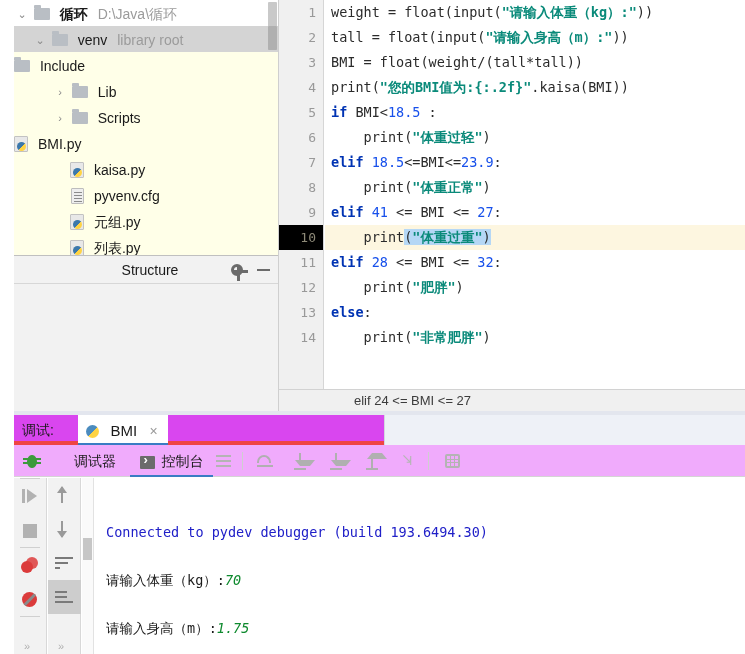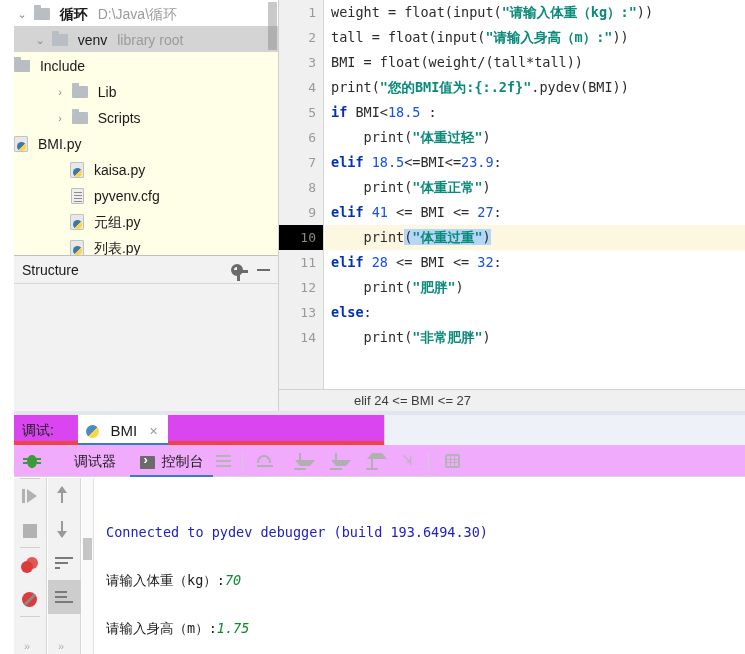--- a/index.html
+++ b/index.html
@@ -75,21 +75,21 @@
     background: #b0b0b0; border-radius: 1px;
   }
 
   
   #structure {
     position: absolute; left: 0; top: 255px; width: 264px; height: 156px;
     background: #f2f2f2; border-top: 1px solid #c0c0c0;
   }
   #structure-head {
     position: relative; height: 28px; line-height: 28px;
-    border-bottom: 1px solid #d7d7d7; background: #f2f2f2;
+    border-bottom: 1px solid #d7d7d7; background: #f2f2f2; text-align: center;
   }
   #structure-head .title { margin-left: 8px; font-size: 14px; color: #1a1a1a; }
   .hdr-btn {
     position: absolute; top: 0; width: 22px; height: 28px; cursor: default;
   }
   #structure-body { background: #f2f2f2; height: 127px; }
   .gear {
     position: absolute; left: 5px; top: 8px; width: 12px; height: 12px;
     border: 3px solid #6b6b6b; border-radius: 50%;
     box-sizing: border-box;
@@ -468,21 +468,21 @@
         <div class="ln">11</div>
         <div class="ln">12</div>
         <div class="ln">13</div>
         <div class="ln">14</div>
       </div>
 
       <div id="code">
         <div class="cl"><span class="fn">weight = float(input(</span><span class="str">"请输入体重（kg）:"</span><span class="fn">))</span></div>
         <div class="cl"><span class="fn">tall = float(input(</span><span class="str">"请输入身高（m）:"</span><span class="fn">))</span></div>
         <div class="cl"><span class="fn">BMI = float(weight/(tall*tall))</span></div>
-        <div class="cl"><span class="fn">print(</span><span class="str">"您的BMI值为:{:.2f}"</span><span class="fn">.pydev(BMI))</span></div>
+        <div class="cl"><span class="fn">print(</span><span class="str">"您的BMI值为:{:.2f}"</span><span class="fn">.kaisa(BMI))</span></div>
         <div class="cl"><span class="kw">if</span><span class="fn"> BMI&lt;</span><span class="num">18.5</span><span class="fn"> :</span></div>
         <div class="cl"><span class="fn">    print(</span><span class="str">"体重过轻"</span><span class="fn">)</span></div>
         <div class="cl"><span class="kw">elif</span><span class="fn"> </span><span class="num">18.5</span><span class="fn">&lt;=BMI&lt;=</span><span class="num">23.9</span><span class="fn">:</span></div>
         <div class="cl"><span class="fn">    print(</span><span class="str">"体重正常"</span><span class="fn">)</span></div>
         <div class="cl"><span class="kw">elif</span><span class="fn"> </span><span class="num">41</span><span class="fn"> &lt;= BMI &lt;= </span><span class="num">27</span><span class="fn">:</span></div>
         <div class="cl cur"><span class="fn">    print</span><span class="sel fn">(</span><span class="sel str">"体重过重"</span><span class="sel fn">)</span></div>
         <div class="cl"><span class="kw">elif</span><span class="fn"> </span><span class="num">28</span><span class="fn"> &lt;= BMI &lt;= </span><span class="num">32</span><span class="fn">:</span></div>
         <div class="cl"><span class="fn">    print(</span><span class="str">"肥胖"</span><span class="fn">)</span></div>
         <div class="cl"><span class="kw">else</span><span class="fn">:</span></div>
         <div class="cl"><span class="fn">    print(</span><span class="str">"非常肥胖"</span><span class="fn">)</span></div>

